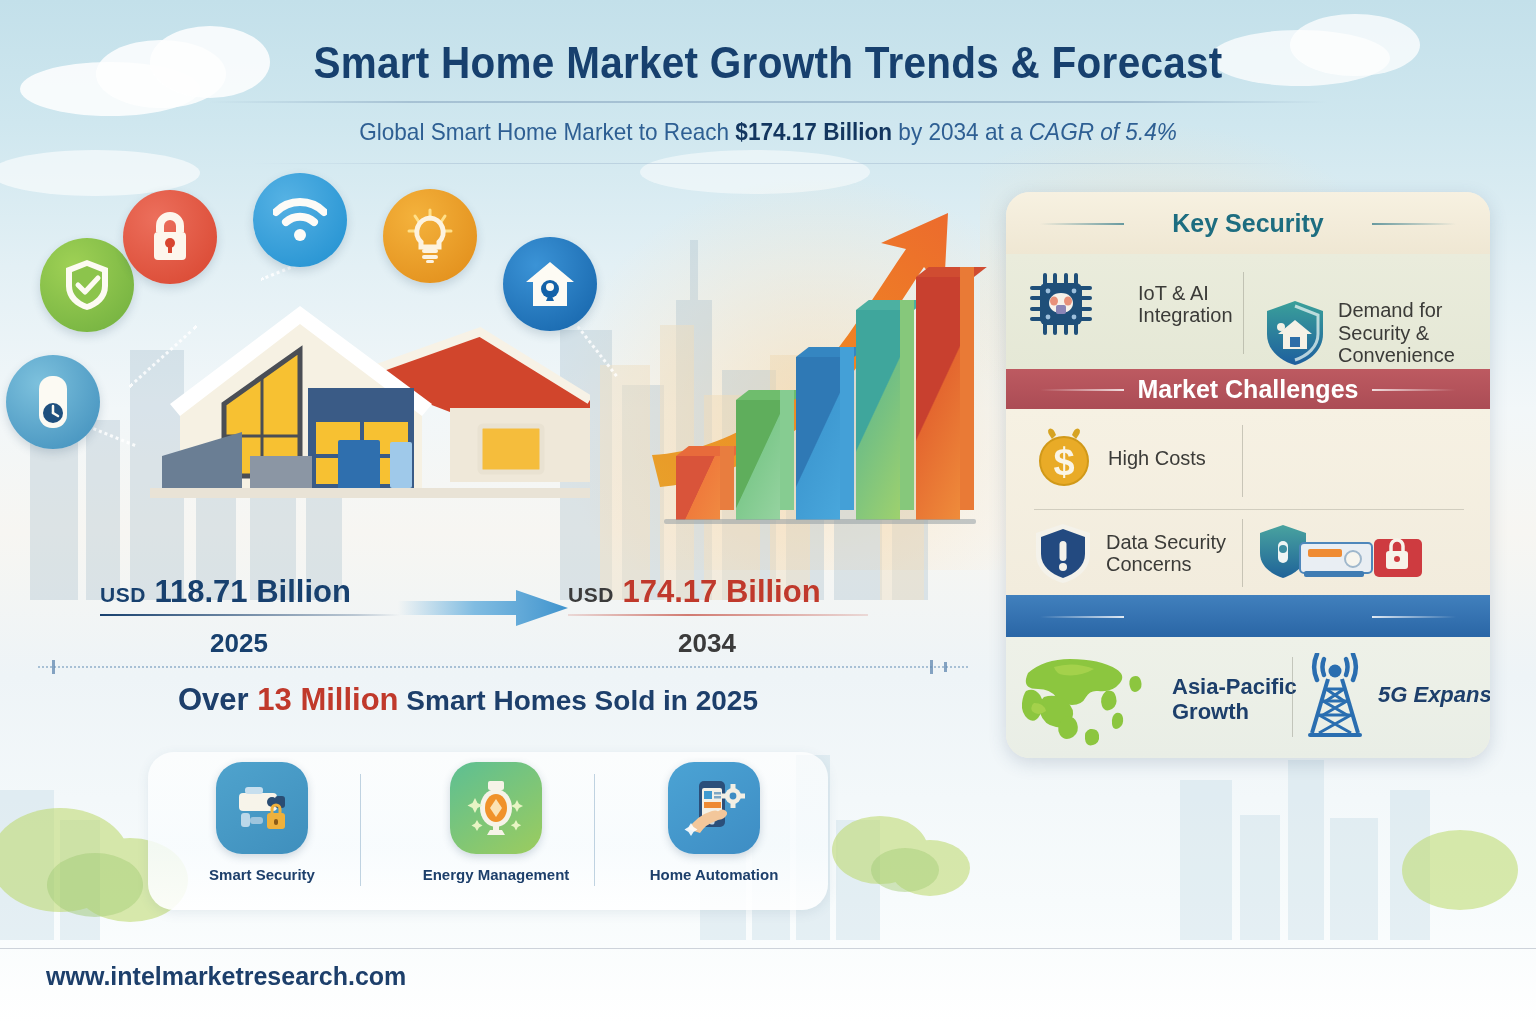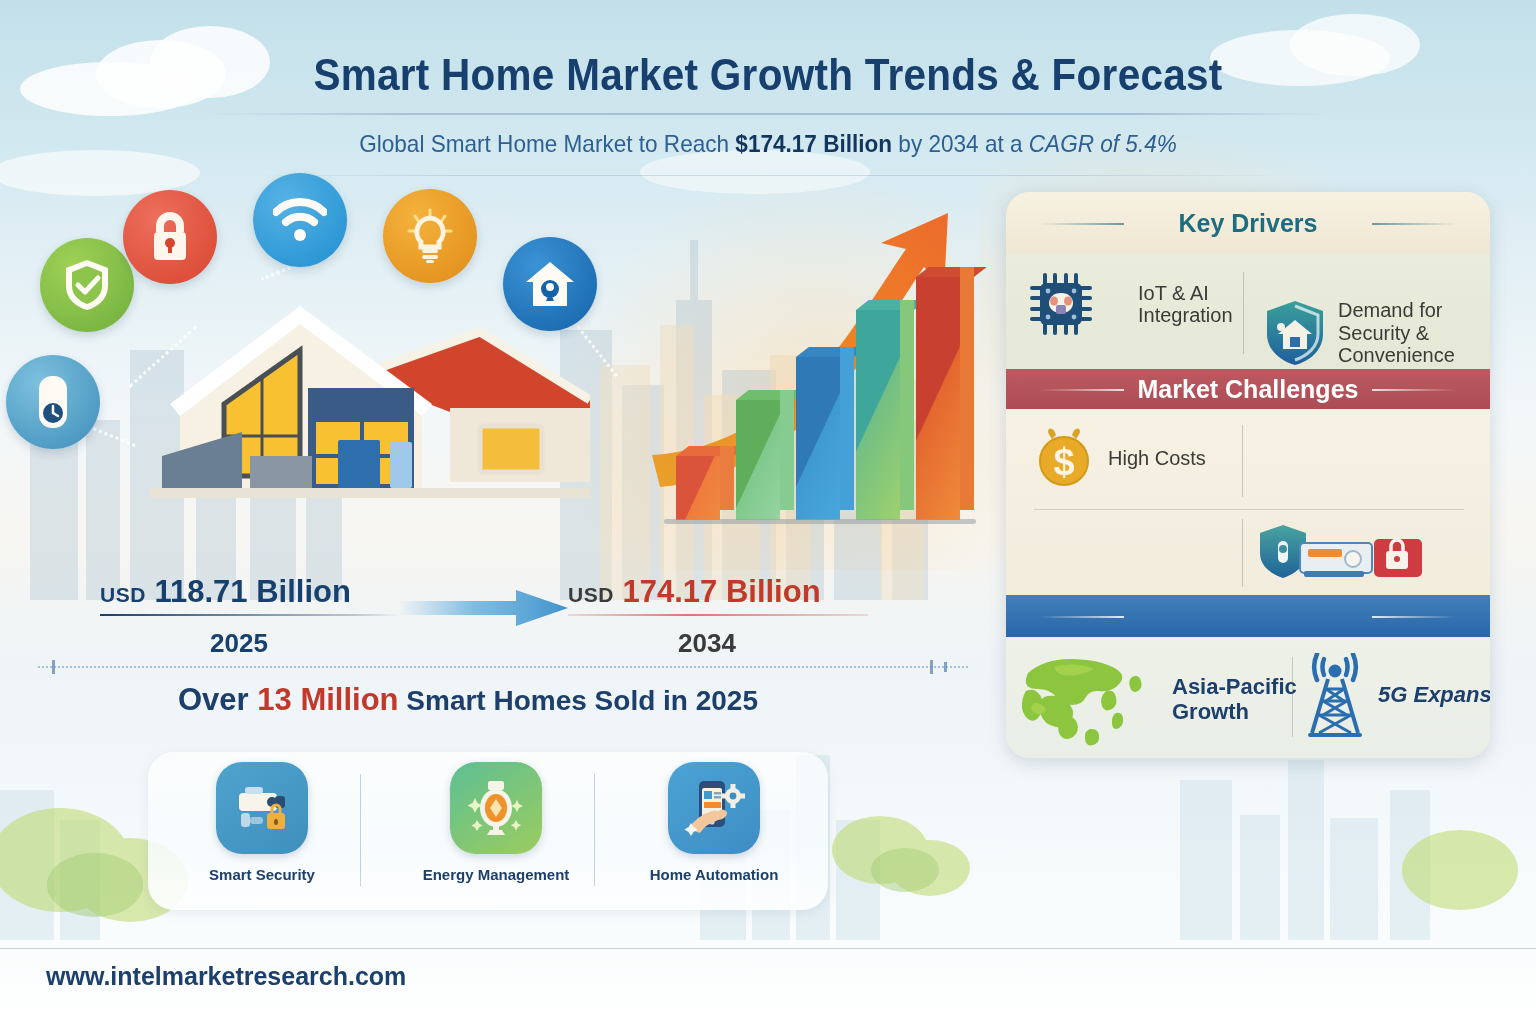--- a/index.html
+++ b/index.html
@@ -10,21 +10,21 @@
   }
   #stage{
     position:relative;width:1536px;height:1024px;overflow:hidden;
     background:linear-gradient(180deg,#c3e0ea 0%,#cfe7ef 12%,#e3f0f5 26%,#f2f7f9 40%,#f7f6f2 52%,#eef4f7 66%,#f3f8fa 78%,#f7fbfc 88%,#ffffff 100%);
   }
 
   
   .cloud{position:absolute;background:#ffffff;border-radius:50%;opacity:.85;filter:blur(.4px);}
 
   
-  #header{position:absolute;top:12px;left:0;width:1252px;height:175px;}
+  #header{position:absolute;top:0;left:0;width:1252px;height:175px;}
   #title{
     position:absolute;top:38px;left:0;width:1536px;text-align:center;
     font-family:"Liberation Sans", sans-serif;
     font-weight:700;font-size:44px;letter-spacing:.3px;
     color:#17406e;white-space:nowrap;
     transform:scaleX(.92);
   }
   #title-rule{position:absolute;top:101px;left:208px;width:1120px;height:2px;
     background:linear-gradient(90deg,rgba(120,150,180,0) 0%,rgba(120,150,180,.45) 18%,rgba(120,150,180,.5) 82%,rgba(120,150,180,0) 100%);}
   #subtitle{
@@ -441,21 +441,21 @@
         </svg>
       </div>
       <div class="catlabel">Home Automation</div>
     </div>
   </div>
 
   <div id="panel">
 
     <div class="sec-head" style="height:62px;background:linear-gradient(180deg,#f7f1e1,#efe7d3);">
       <div class="hr-l" style="background:linear-gradient(90deg,rgba(29,109,128,0),rgba(29,109,128,.65));"></div>
-      <div class="ht" style="color:#1d6d80;">Key Drivers</div>
+      <div class="ht" style="color:#1d6d80;">Key Security</div>
       <div class="hr-r" style="background:linear-gradient(90deg,rgba(29,109,128,.65),rgba(29,109,128,0));"></div>
     </div>
 
     <div class="sec-body" style="height:115px;background:linear-gradient(180deg,#eaecdc,#e5e8d6);">
       <div class="item" style="left:22px;top:17px;width:215px;gap:44px;">
         <div class="ic">
           <svg width="66" height="66" viewBox="0 0 66 66">
             <g stroke="#1f4f79" stroke-width="4" stroke-linecap="round">
               <line x1="17" y1="4" x2="17" y2="13"></line>
                 <line x1="27" y1="4" x2="27" y2="13"></line>
@@ -530,20 +530,31 @@
           </svg>
         </div>
         <div class="lb nowrap">High Costs</div>
       </div>
 
       <div class="vdiv" style="left:236px;top:16px;height:72px;"></div>
 
 
       <div class="hdiv" style="left:28px;top:100px;width:430px;"></div>
 
+      <div class="item" style="left:26px;top:112px;width:210px;">
+        <div class="ic">
+          <svg width="62" height="64" viewBox="0 0 62 64">
+            <path d="M31 3 L58 12 V33 C58 48 46 58 31 62 C16 58 4 48 4 33 V12 Z" fill="#f4f2ea"></path>
+            <path d="M31 8 L53 16 V33 C53 45 43 53 31 57 C19 53 9 45 9 33 V16 Z" fill="#234a80"></path>
+            <rect x="27.5" y="20" width="7" height="20" rx="3.5" fill="#f4f2ea"></rect>
+            <circle cx="31" cy="46" r="4" fill="#f4f2ea"></circle>
+          </svg>
+        </div>
+        <div class="lb">Data Security<br>Concerns</div>
+      </div>
 
       <div class="vdiv" style="left:236px;top:110px;height:68px;"></div>
 
       <div class="item" style="left:250px;top:112px;width:230px;">
         <div class="ic">
           <svg width="170" height="62" viewBox="0 0 170 62">
             <defs>
                 <linearGradient id="slg" x1="0" y1="0" x2="0" y2="1">
                   <stop offset="0%" stop-color="#49a39f"></stop>
                   <stop offset="100%" stop-color="#1f6399"></stop>

